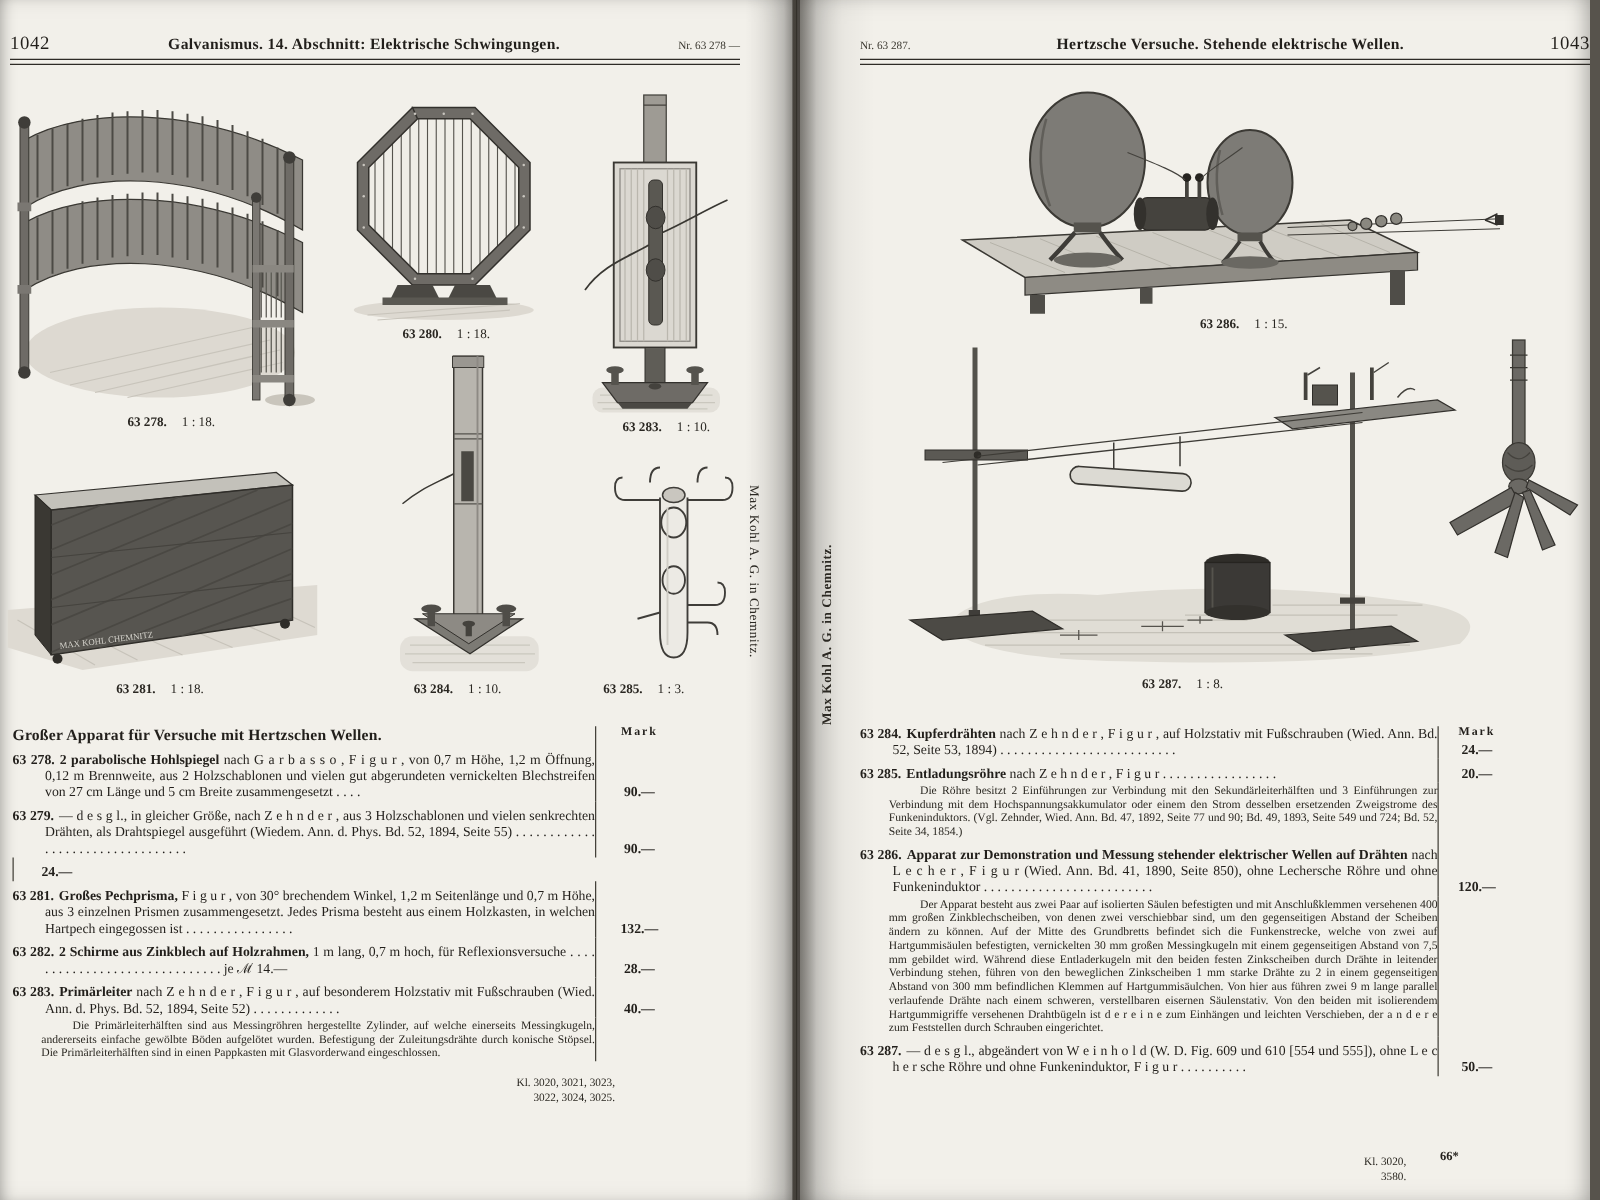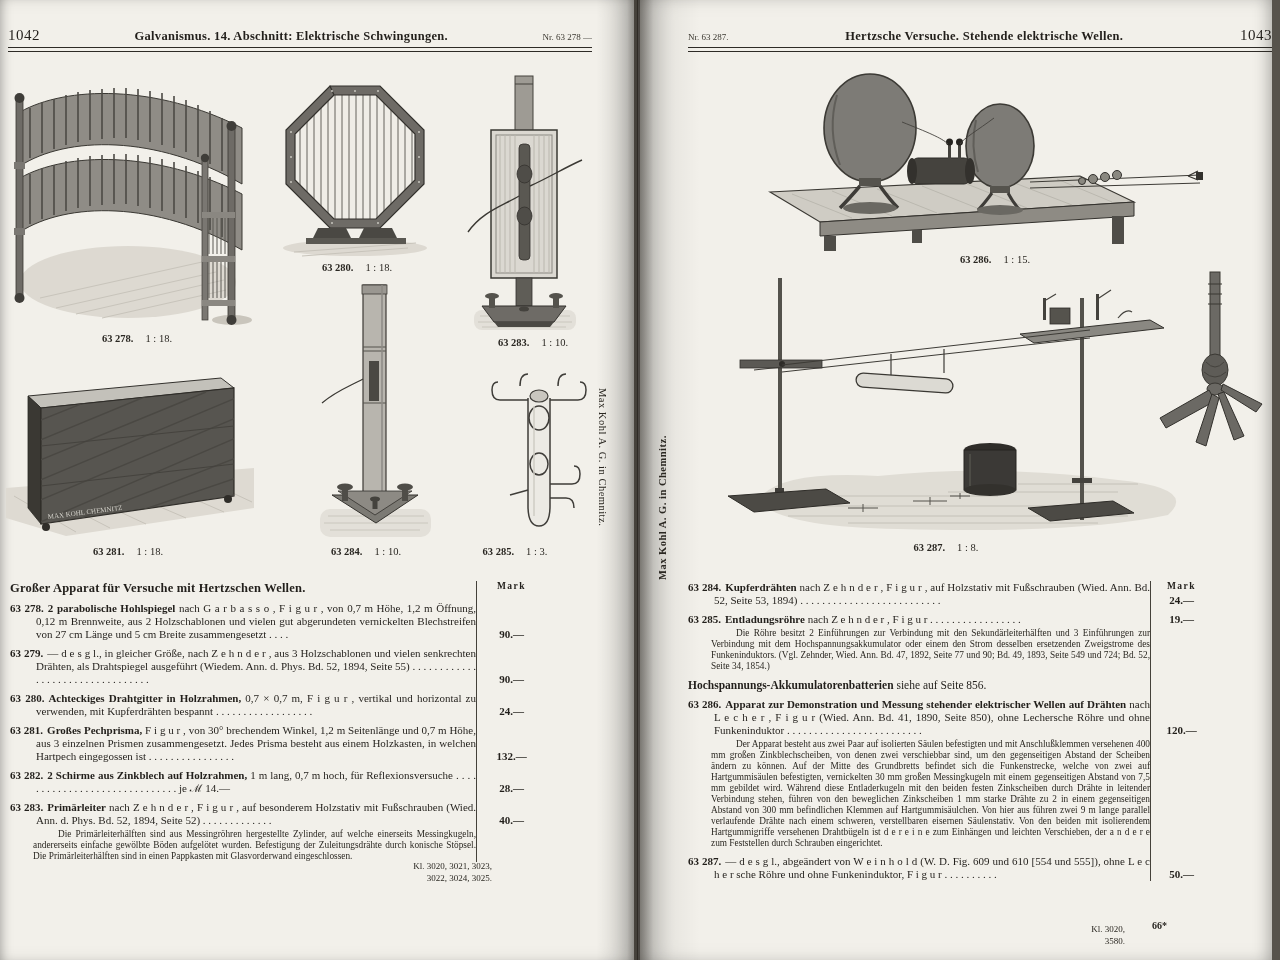--- a/index.html
+++ b/index.html
@@ -352,23 +352,20 @@
   </div>
   <div class="row gap">
     <div class="main">
         <p class="item"><span class="num">63 279.</span><span class="lead"></span><span>— d e s g l.,  in gleicher Größe, nach Z e h n d e r ,  aus 3 Holzschablonen und vielen senkrechten Drähten, als Drahtspiegel ausgeführt (Wiedem. Ann. d. Phys. Bd. 52, 1894, Seite 55)  .  .  .  .  .  .  .  .  .  .  .  .  .  .  .  .  .  .  .  .  .  .  .  .  .  .  .  .  .  .  .  .  .</span></p>
       </div>
     <div class="price">
         <div>90.—</div>
       </div>
   </div>
   <div class="row gap">
-    <div class="main">
-        <p class="item"><span class="num">63 280.</span><span class="lead">Achteckiges Drahtgitter in Holzrahmen,</span><span> 0,7 × 0,7 m,  F i g u r ,  vertikal und horizontal zu verwenden, mit Kupferdrähten bespannt  .  .  .  .  .  .  .  .  .  .  .  .  .  .  .  .  .  .</span></p>
-      </div>
     <div class="price">
         <div>24.—</div>
       </div>
   </div>
   <div class="row gap">
     <div class="main">
         <p class="item"><span class="num">63 281.</span><span class="lead">Großes Pechprisma,</span><span>  F i g u r ,  von 30° brechendem Winkel, 1,2 m Seitenlänge und 0,7 m Höhe, aus 3 einzelnen Prismen zusammengesetzt.  Jedes Prisma besteht aus einem Holzkasten, in welchen Hartpech eingegossen ist  .  .  .  .  .  .  .  .  .  .  .  .  .  .  .  .</span></p>
       </div>
     <div class="price">
         <div>132.—</div>
@@ -410,32 +407,26 @@
     <div class="price between">
       <div class="mark">Mark</div>
       <div>24.—</div>
     </div>
   </div>
   <div class="row gap">
     <div class="main">
         <p class="item"><span class="num">63 285.</span><span class="lead">Entladungsröhre</span><span> nach Z e h n d e r ,  F i g u r   .  .  .  .  .  .  .  .  .  .  .  .  .  .  .  .  .</span></p>
       </div>
     <div class="price">
-        <div>19.—</div>
+        <div>20.—</div>
       </div>
   </div>
   <div class="row">
     <div class="main">
         <p class="note">Die Röhre besitzt 2 Einführungen zur Verbindung mit den Sekundärleiterhälften und 3 Einführungen zur Verbindung mit dem Hochspannungsakkumulator oder einem den Strom desselben ersetzenden Zweigstrome des Funkeninduktors.  (Vgl. Zehnder, Wied. Ann. Bd. 47, 1892, Seite 77 und 90; Bd. 49, 1893, Seite 549 und 724; Bd. 52, Seite 34, 1854.)</p>
-      </div>
-    <div class="price"></div>
-  </div>
-  <div class="row gap">
-    <div class="main">
-        <p class="akku"><span class="lead">Hochspannungs-Akkumulatorenbatterien</span><span> siehe auf Seite 856.</span></p>
       </div>
     <div class="price"></div>
   </div>
   <div class="row gap">
     <div class="main">
         <p class="item"><span class="num">63 286.</span><span class="lead">Apparat zur Demonstration und Messung stehender elektrischer Wellen auf Drähten</span><span> nach L e c h e r ,  F i g u r  (Wied. Ann. Bd. 41, 1890, Seite 850), ohne Lechersche Röhre und ohne Funkeninduktor  .  .  .  .  .  .  .  .  .  .  .  .  .  .  .  .  .  .  .  .  .  .  .  .  .</span></p>
       </div>
     <div class="price">
         <div>120.—</div>
       </div>

